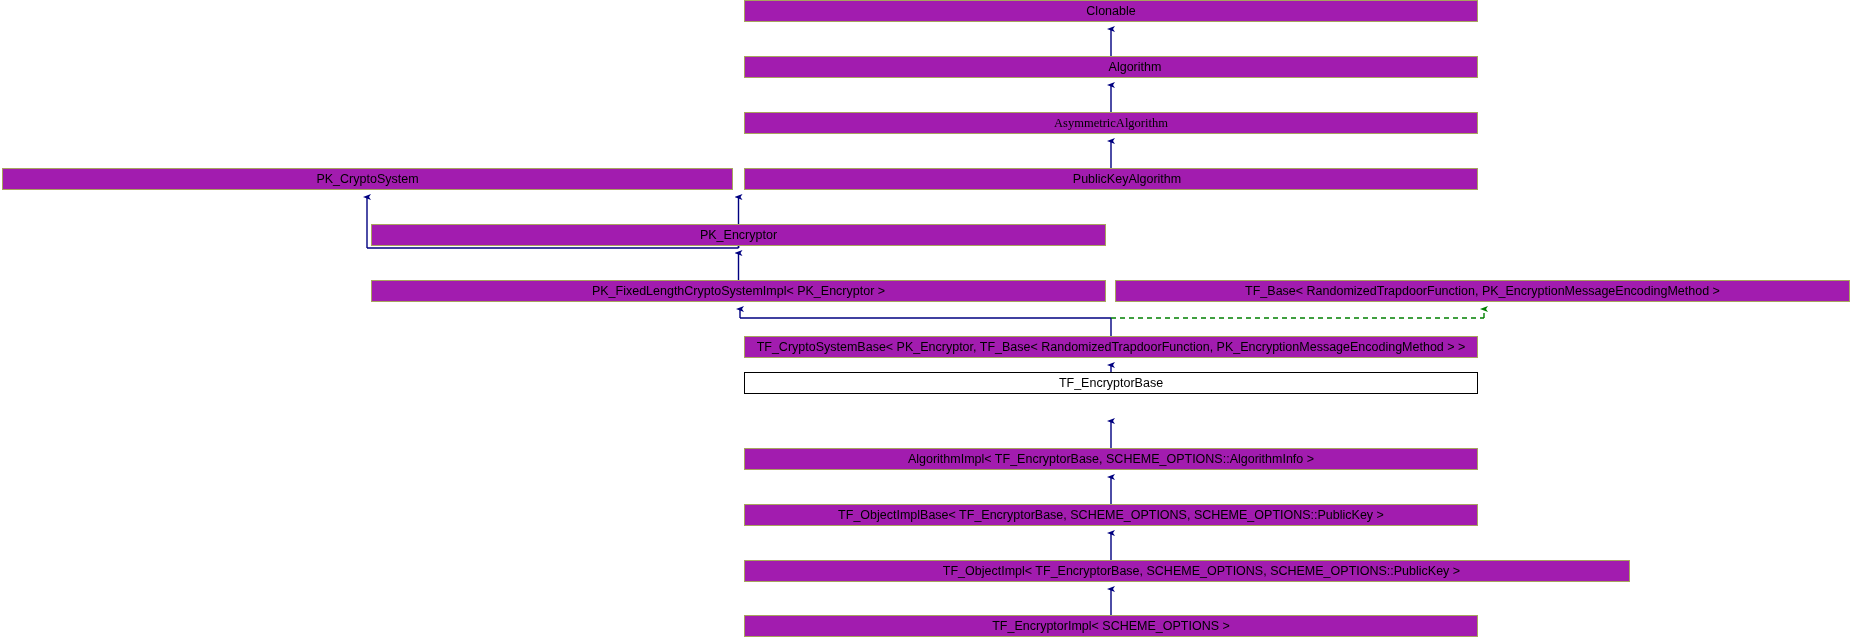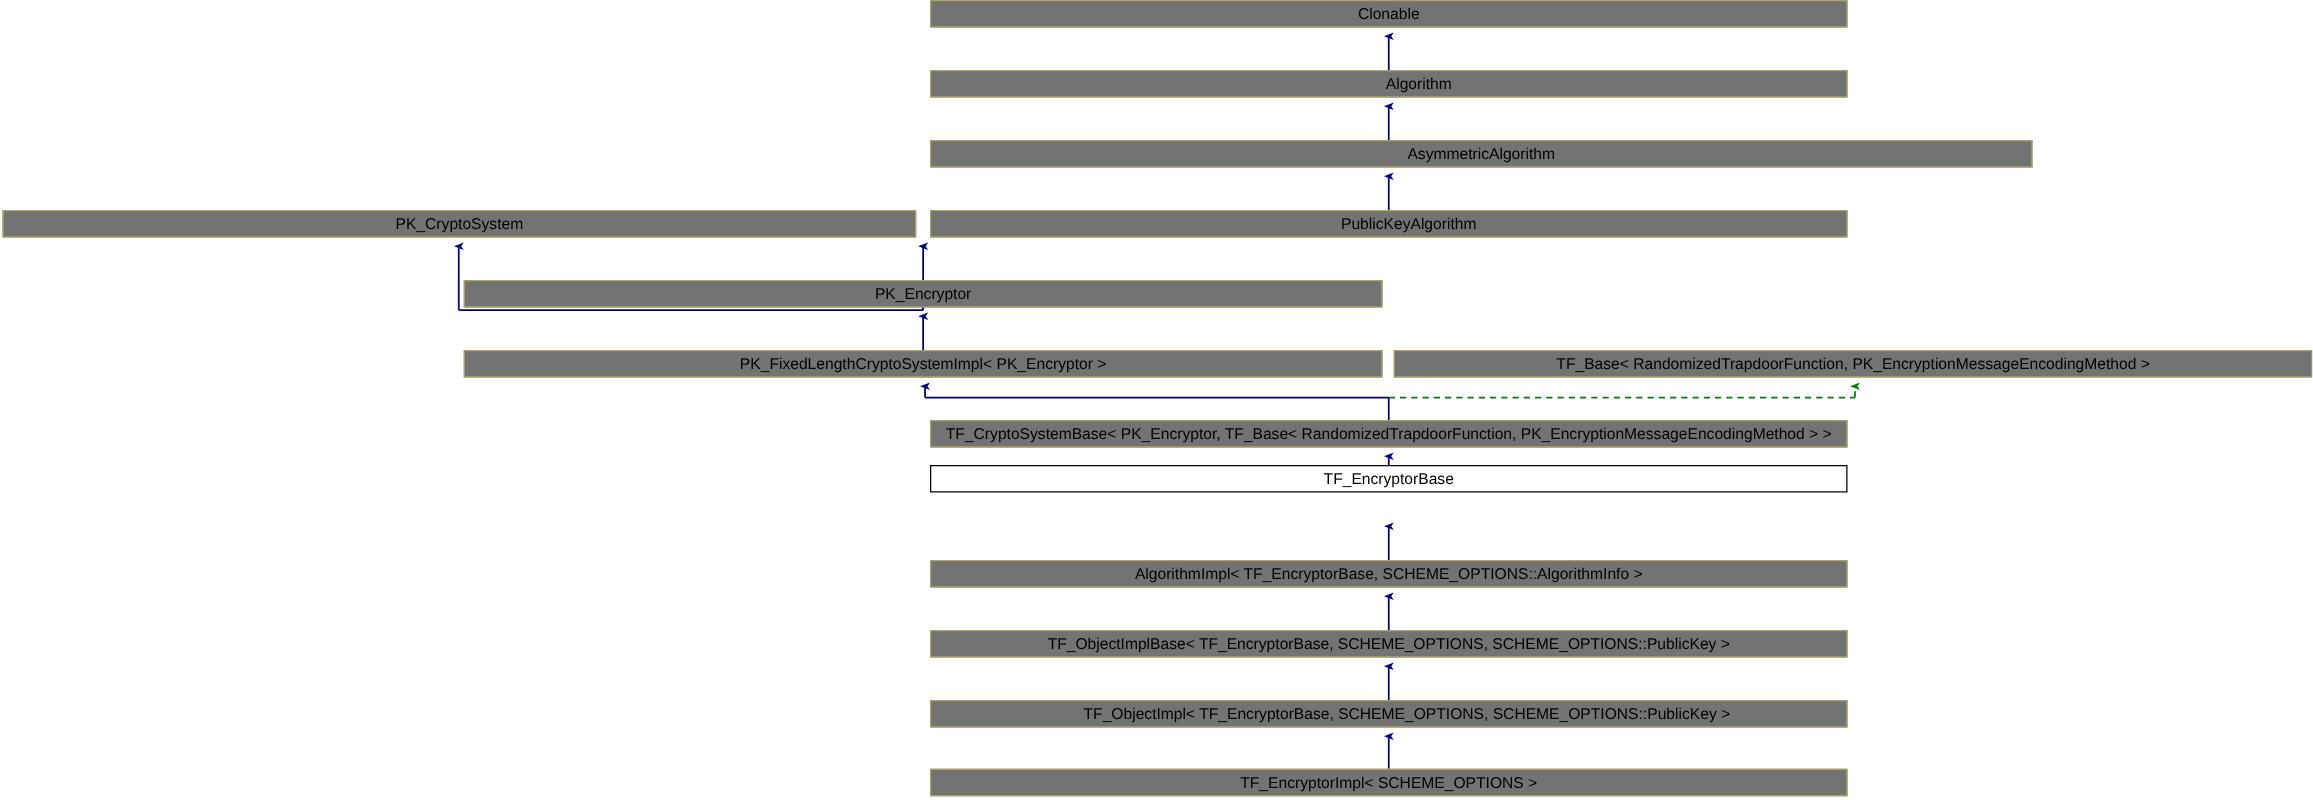--- a/index.html
+++ b/index.html
@@ -25,21 +25,21 @@
     pointer-events: none;
   }
   .node {
     position: absolute;
     box-sizing: border-box;
     height: 22px;
     line-height: 20px;
     text-align: center;
     font-size: 12.5px;
     color: #000000;
-    background: #737373;
+    background: #a21caf;
     border: 1px solid #a8a45e;
     white-space: nowrap;
     overflow: hidden;
     z-index: 2;
   }
   .node.current {
     background: #ffffff;
     border: 1px solid #000000;
   }
   .node-label {
@@ -83,21 +83,21 @@
       </g>
   </svg>
 
   <div id="node-layer">
       <div class="node" style="left: 744px; top: 0px; width: 734px;">
         <span class="node-label">Clonable</span>
       </div>
       <div class="node" style="left: 744px; top: 56px; width: 734px; padding-left: 48px;">
         <span class="node-label">Algorithm</span>
       </div>
-      <div class="node" style="left: 744px; top: 112px; width: 882px;">
+      <div class="node" style="left: 744px; top: 112px; width: 734px; font-family: Liberation Serif, serif;">
         <span class="node-label">AsymmetricAlgorithm</span>
       </div>
       <div class="node" style="left: 2px; top: 168px; width: 731px;">
         <span class="node-label">PK_CryptoSystem</span>
       </div>
       <div class="node" style="left: 744px; top: 168px; width: 734px; padding-left: 32px;">
         <span class="node-label">PublicKeyAlgorithm</span>
       </div>
       <div class="node" style="left: 371px; top: 224px; width: 735px;">
         <span class="node-label">PK_Encryptor</span>
@@ -113,21 +113,21 @@
       </div>
       <div class="node current" style="left: 744px; top: 372px; width: 734px;">
         <span class="node-label">TF_EncryptorBase</span>
       </div>
       <div class="node" style="left: 744px; top: 448px; width: 734px;">
         <span class="node-label">AlgorithmImpl&lt; TF_EncryptorBase, SCHEME_OPTIONS::AlgorithmInfo &gt;</span>
       </div>
       <div class="node" style="left: 744px; top: 504px; width: 734px;">
         <span class="node-label">TF_ObjectImplBase&lt; TF_EncryptorBase, SCHEME_OPTIONS, SCHEME_OPTIONS::PublicKey &gt;</span>
       </div>
-      <div class="node" style="left: 744px; top: 560px; width: 734px; padding-left: 29px;">
+      <div class="node" style="left: 744px; top: 560px; width: 886px; padding-left: 29px;">
         <span class="node-label">TF_ObjectImpl&lt; TF_EncryptorBase, SCHEME_OPTIONS, SCHEME_OPTIONS::PublicKey &gt;</span>
       </div>
       <div class="node" style="left: 744px; top: 615px; width: 734px;">
         <span class="node-label">TF_EncryptorImpl&lt; SCHEME_OPTIONS &gt;</span>
       </div>
     </div>
 
 </div>
 
 </body></html>

